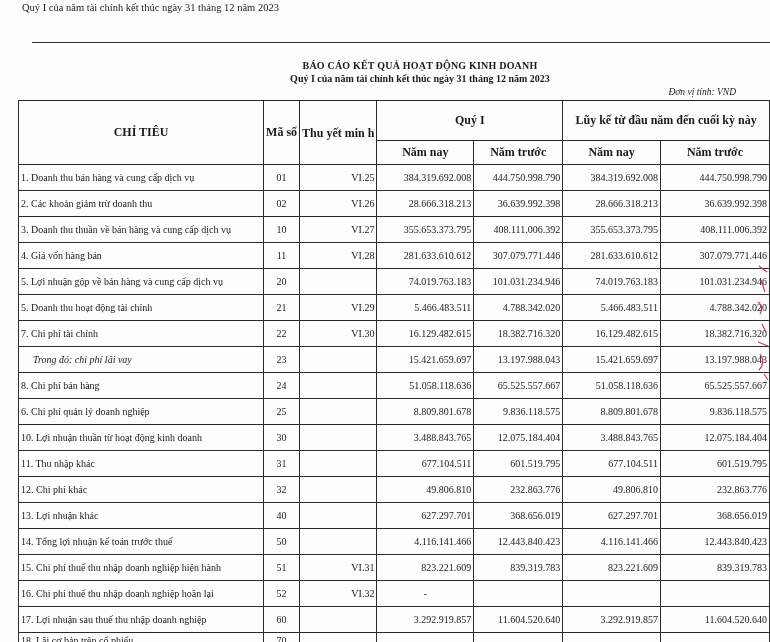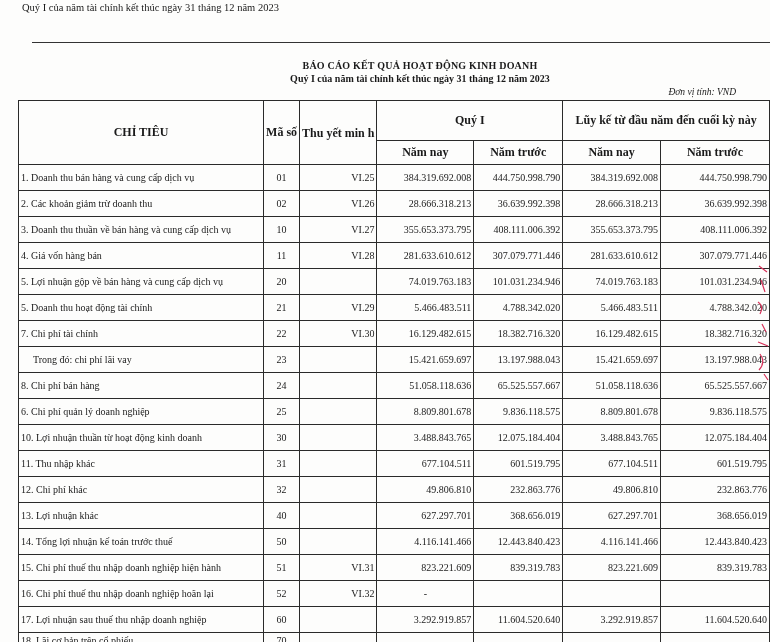--- a/index.html
+++ b/index.html
@@ -44,21 +44,21 @@
     overflow: hidden; white-space: nowrap;
   }
   table.report th { font-weight: bold; text-align: center; font-size: 12px; }
   th.col-chitieu { font-size: 10.5px; }
   th.col-thuyet { white-space: normal; line-height: 12px; font-size: 10px; padding: 0 1px; }
   tr.head1 { height: 40px; }
   tr.head2 { height: 24px; }
   tbody tr { height: 26px; }
   tbody tr.last { height: 16px; }
   td.name { text-align: left; padding-left: 3px; }
-  td.name.italic { padding-left: 14px; }
+  td.name.italic { font-style: italic; padding-left: 14px; }
   td.code { text-align: center; }
   td.note { text-align: right; padding-left: 2px; }
   td.num { text-align: right; padding-right: 2px; }
   td.thick-left, th.thick-left { border-left: 1.5px solid #111; }
   .red-mark {
     position: absolute; left: 756px; top: 262px; width: 14px; height: 120px;
   }
 </style>
 </head>
 <body>

